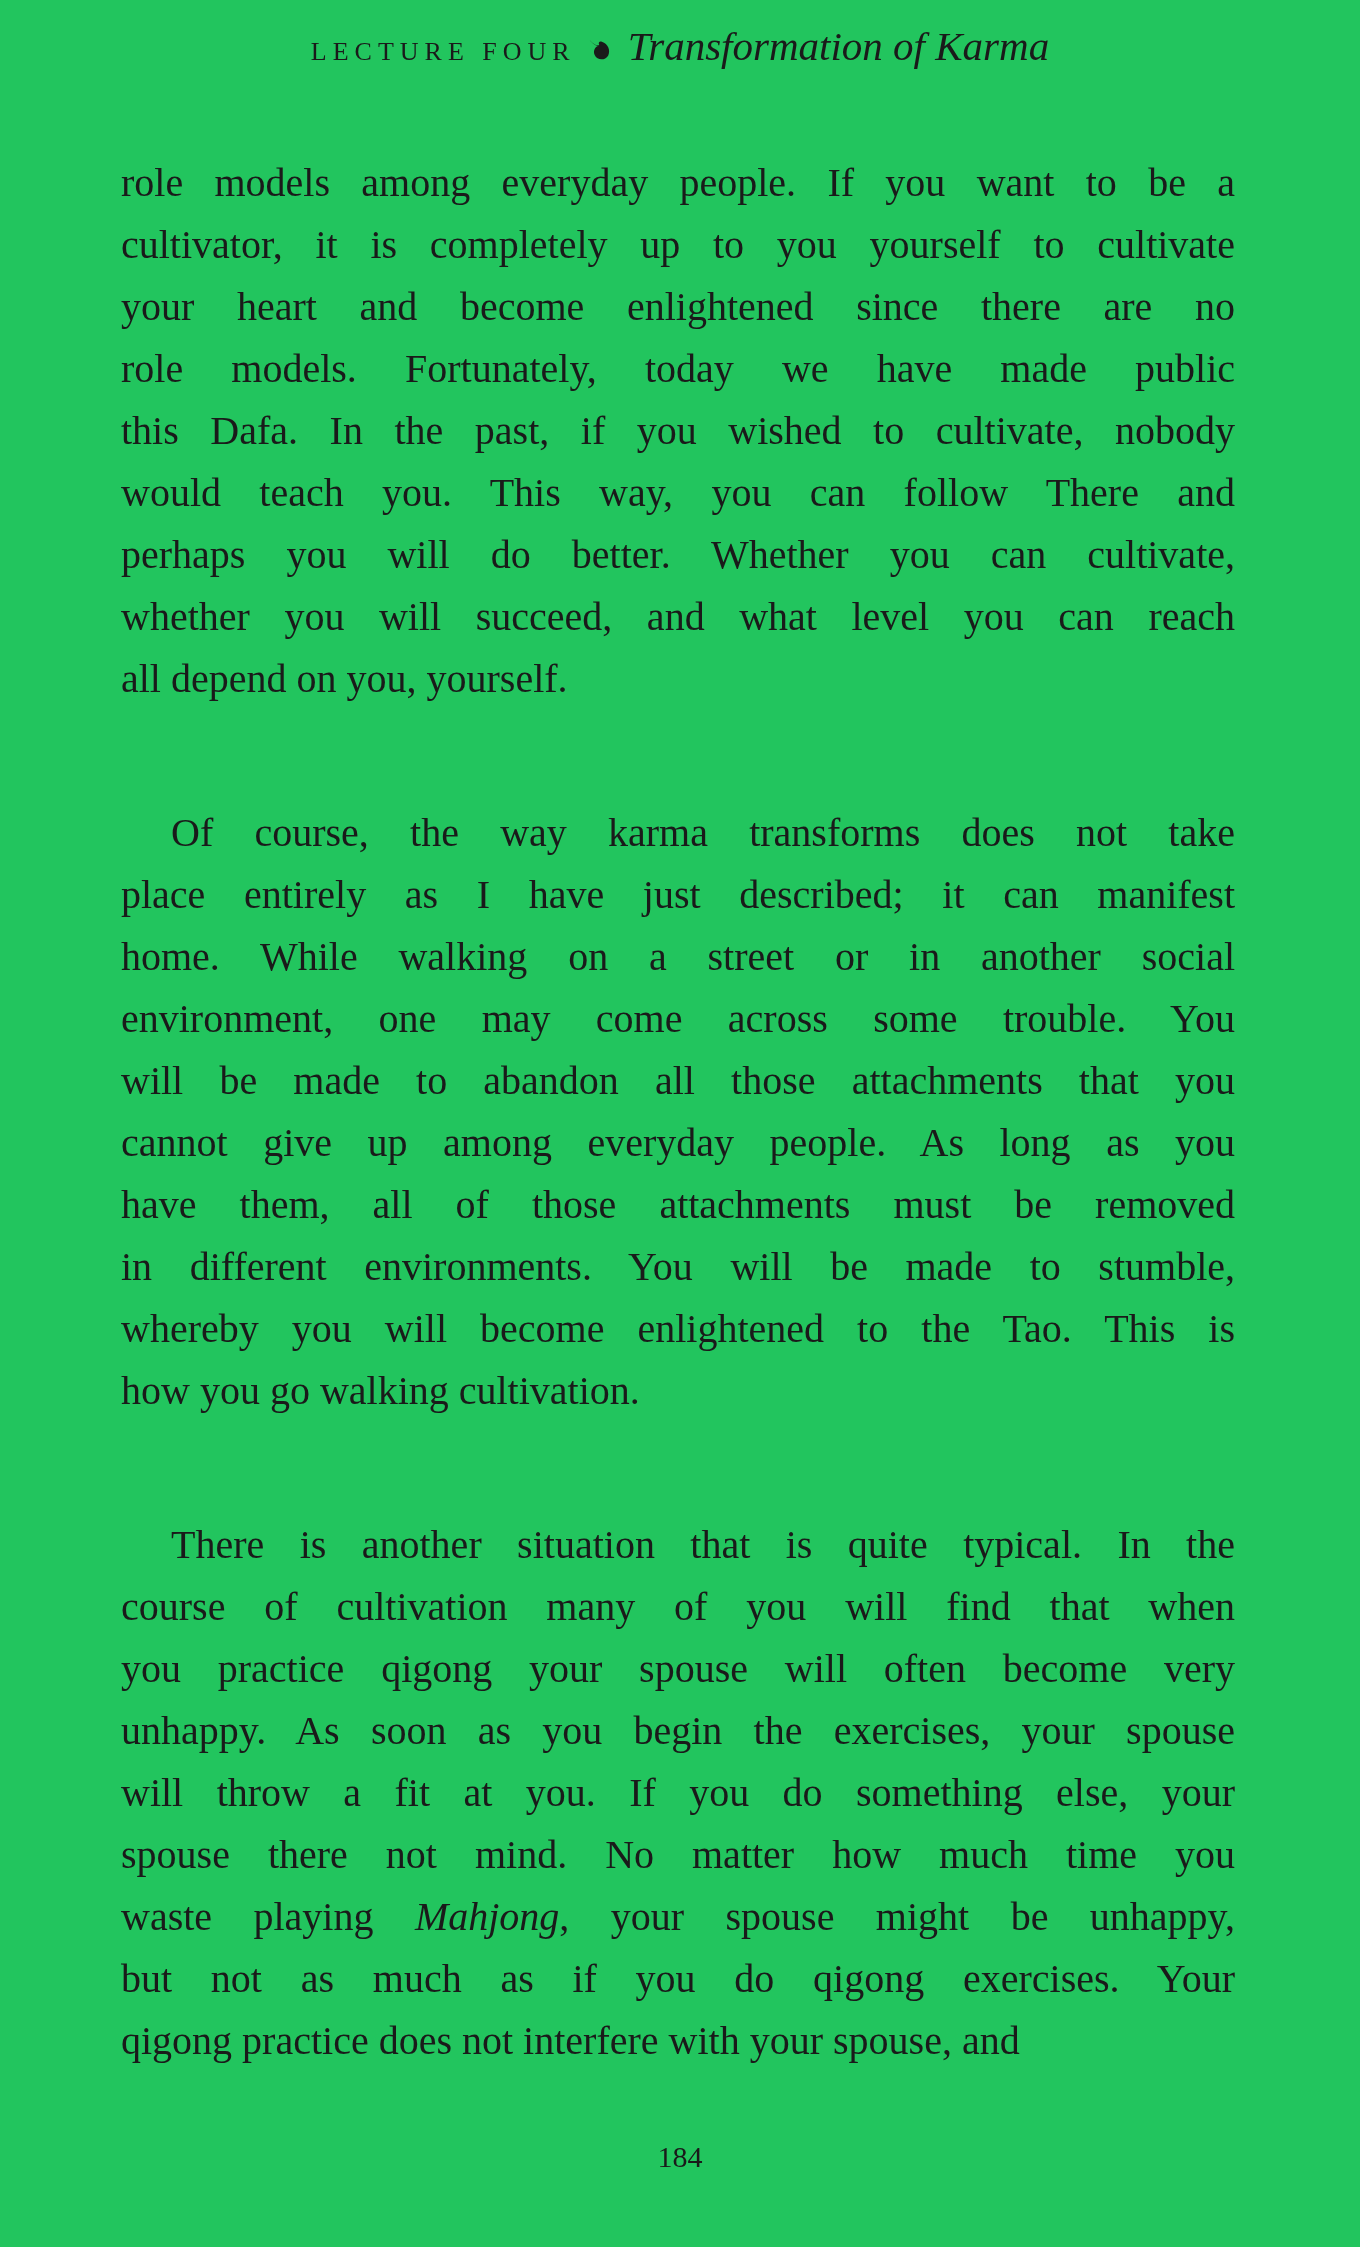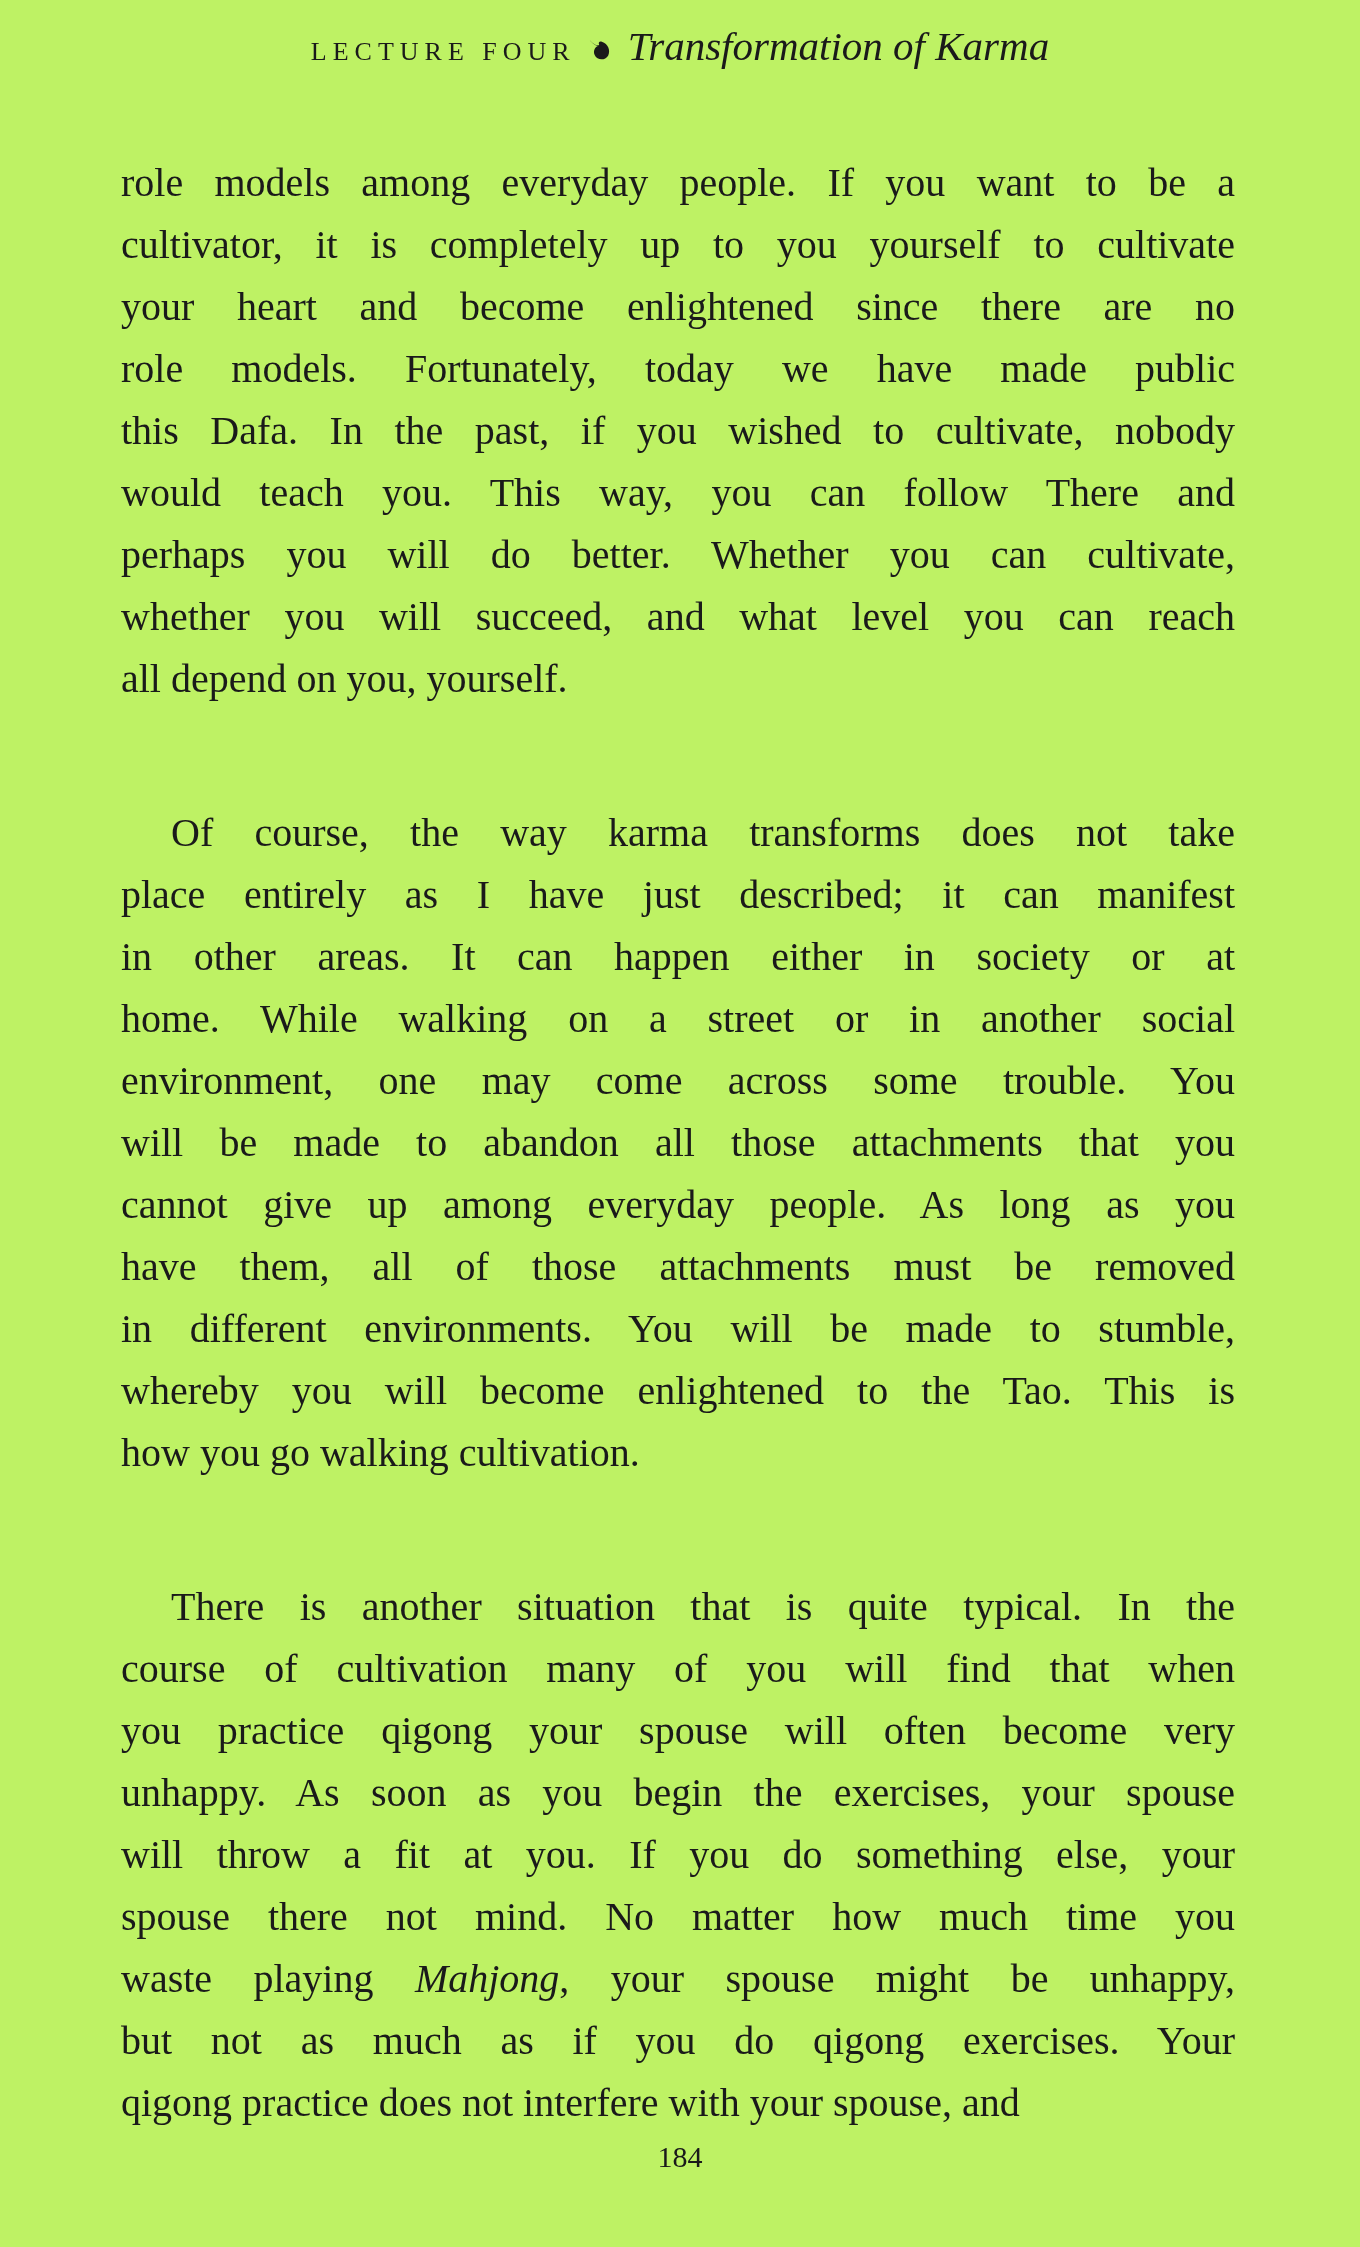--- a/index.html
+++ b/index.html
@@ -1,20 +1,20 @@
 <!DOCTYPE html>
 <html><head>
 <meta charset="utf-8">
 <style>
   html, body { margin: 0; padding: 0; background: #ffffff; }
   .page {
     position: relative;
     width: 1360px;
     height: 2247px;
-    background: #bef264;
+    background: #22c55e;
     font-family: "Liberation Serif", "DejaVu Serif", serif;
     color: #1a1a1a;
     overflow: hidden;
   }
   .running-header {
     position: absolute;
     top: 22px;
     left: 0;
     width: 100%;
     display: flex;
@@ -85,21 +85,20 @@
         <div class="line">role models. Fortunately, today we have made public</div>
         <div class="line">this Dafa. In the past, if you wished to cultivate, nobody</div>
         <div class="line">would teach you. This way, you can follow There and</div>
         <div class="line">perhaps you will do better. Whether you can cultivate,</div>
         <div class="line">whether you will succeed, and what level you can reach</div>
         <div class="line last">all depend on you, yourself.</div>
       </div>
       <div class="paragraph">
         <div class="line indent">Of course, the way karma transforms does not take</div>
         <div class="line">place entirely as I have just described; it can manifest</div>
-        <div class="line">in other areas. It can happen either in society or at</div>
         <div class="line">home. While walking on a street or in another social</div>
         <div class="line">environment, one may come across some trouble. You</div>
         <div class="line">will be made to abandon all those attachments that you</div>
         <div class="line">cannot give up among everyday people. As long as you</div>
         <div class="line">have them, all of those attachments must be removed</div>
         <div class="line">in different environments. You will be made to stumble,</div>
         <div class="line">whereby you will become enlightened to the Tao. This is</div>
         <div class="line last">how you go walking cultivation.</div>
       </div>
       <div class="paragraph">

